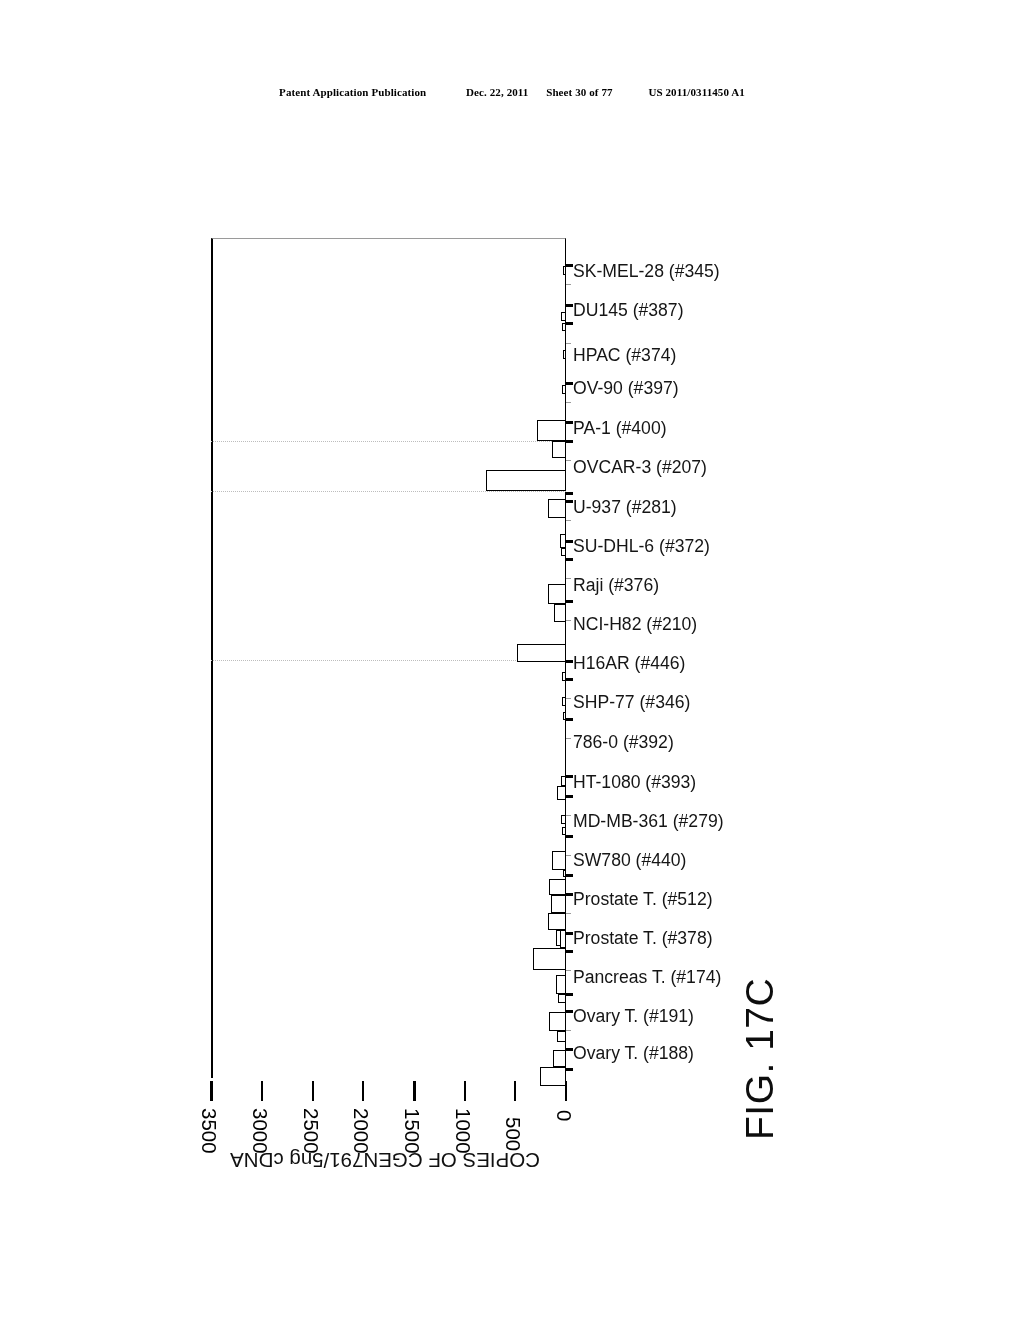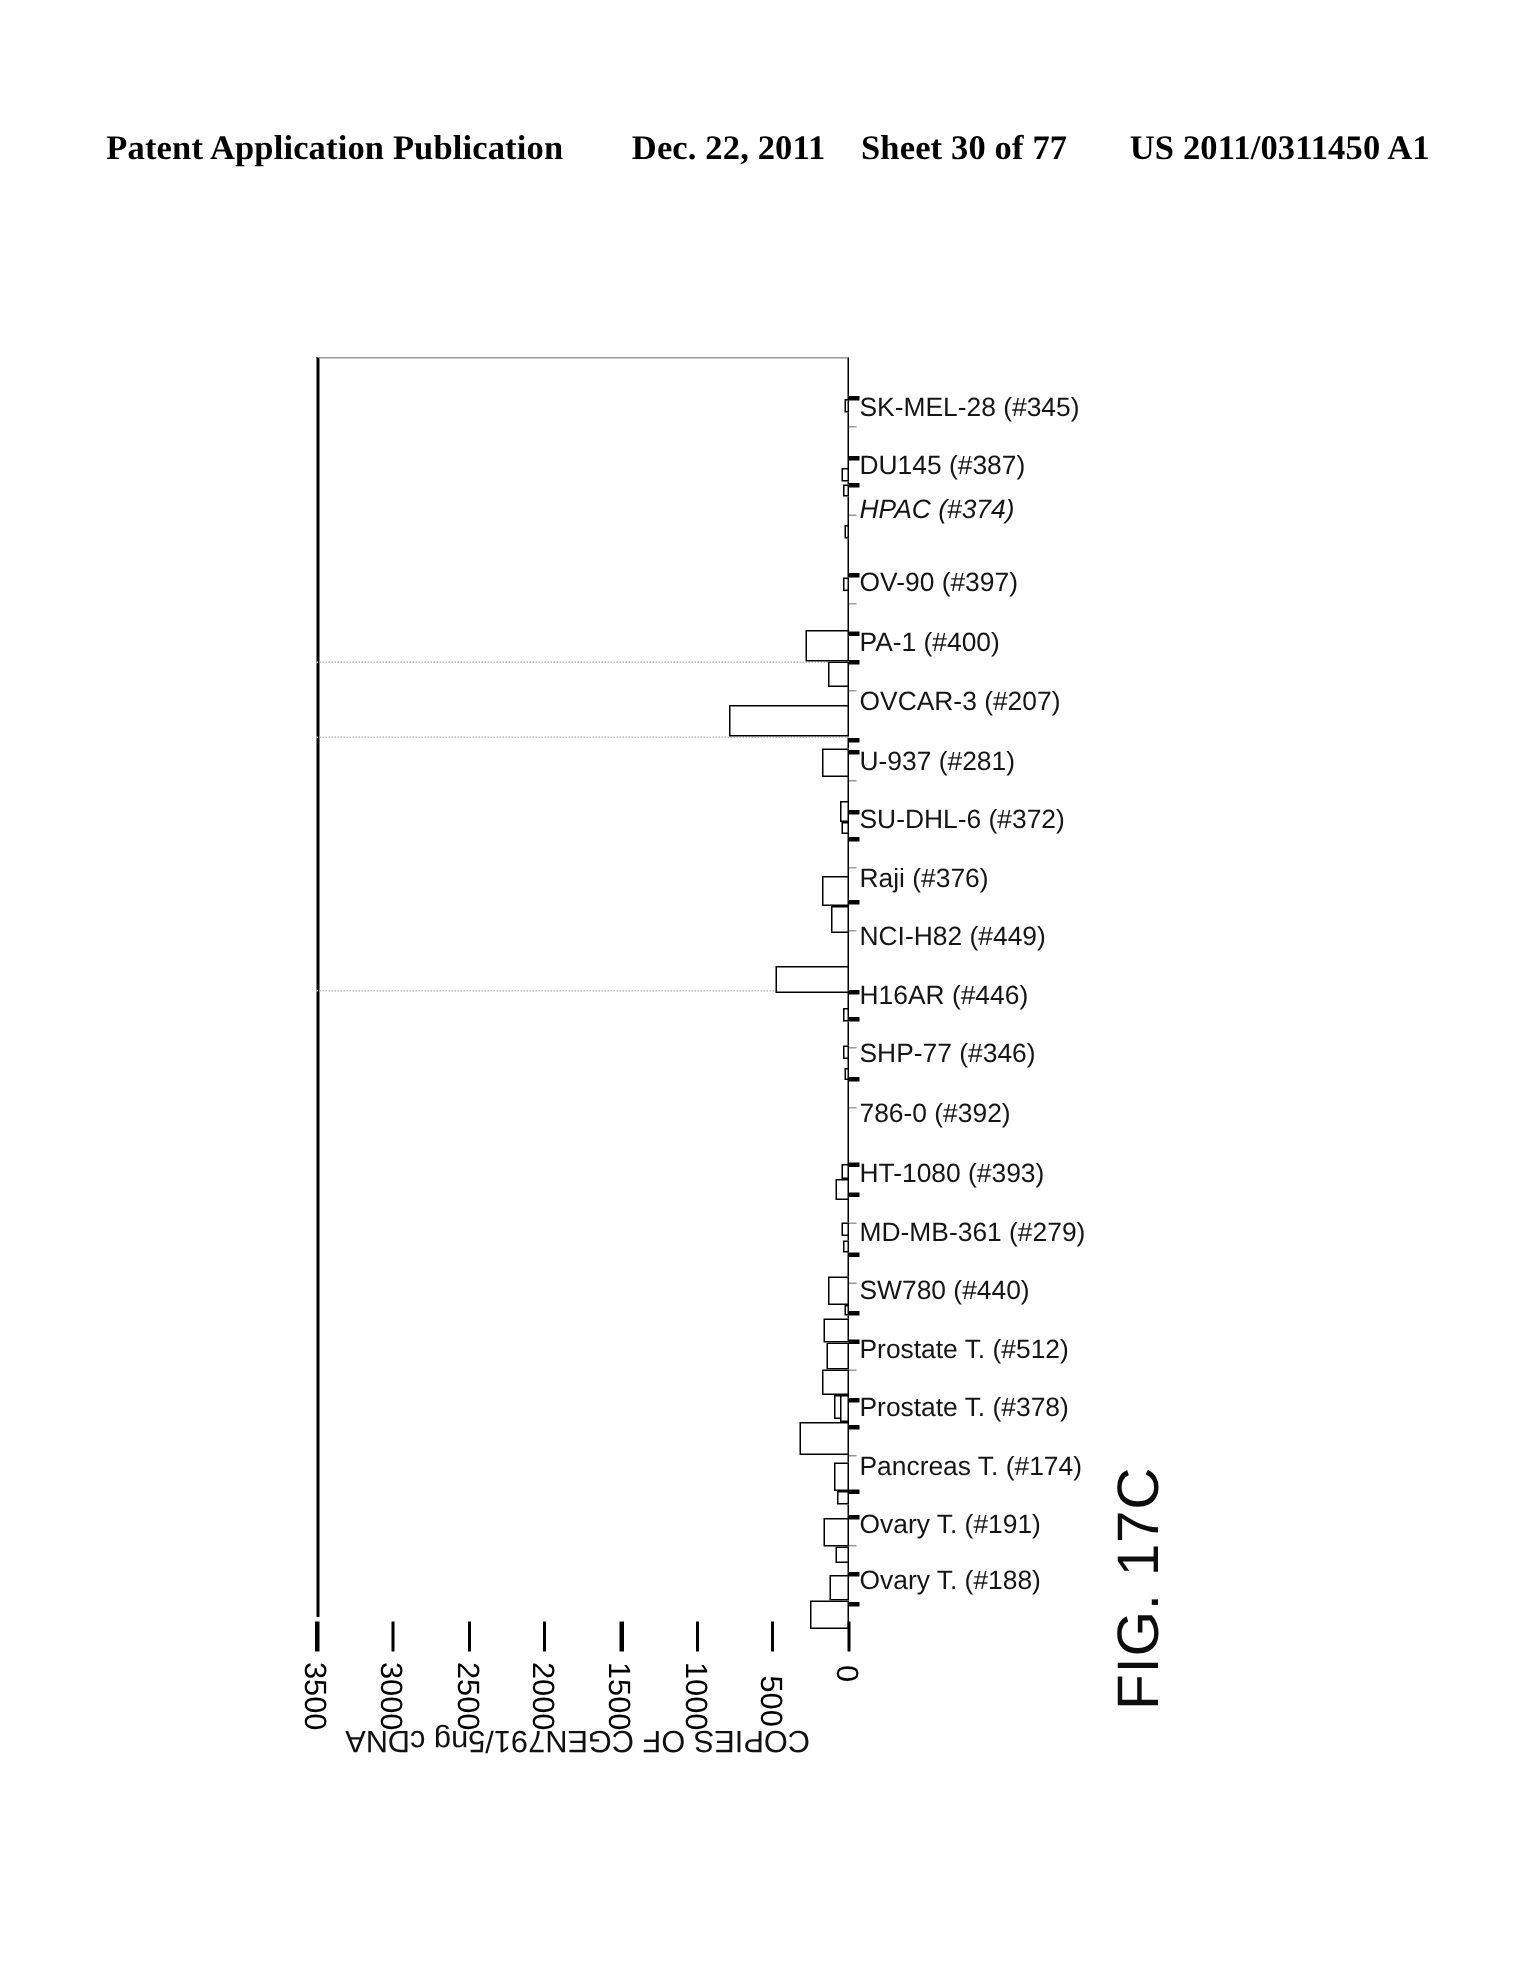--- a/index.html
+++ b/index.html
@@ -18,21 +18,21 @@
 
   
   #patent-header {
     position: absolute;
     top: 86px;
     left: 0;
     width: 1024px;
     text-align: center;
     font-family: "Liberation Serif", serif;
     font-weight: bold;
-    font-size: 23px;
+    font-size: 11px;
     letter-spacing: 0.1px;
     white-space: nowrap;
   }
   #patent-header .seg { display: inline-block; }
   .gap-wide { display: inline-block; width: 34px; }
   .gap-mid  { display: inline-block; width: 12px; }
   .gap-wide2{ display: inline-block; width: 30px; }
 
   
   #figure {
@@ -258,28 +258,28 @@
     <div class="cat-tick" style="top:993px;"></div>
     <div class="cat-tick" style="top:1010px;"></div>
     <div class="cat-tick minor" style="top:1030px;"></div>
     <div class="cat-tick" style="top:1048px;"></div>
     <div class="cat-tick" style="top:1068px;"></div>
   </div>
 
   <div id="cat-labels">
     <div class="cat-label" style="top:263px;">SK-MEL-28 (#345)</div>
     <div class="cat-label" style="top:302px;">DU145 (#387)</div>
-    <div class="cat-label" style="top:331px;font-style:italic;">HPAC (#374)</div>
+    <div class="cat-label" style="top:347px;">HPAC (#374)</div>
     <div class="cat-label" style="top:380px;text-align:center;">OV-90 (#397)</div>
     <div class="cat-label" style="top:420px;">PA-1 (#400)</div>
     <div class="cat-label" style="top:459px;">OVCAR-3 (#207)</div>
     <div class="cat-label" style="top:499px;">U-937 (#281)</div>
     <div class="cat-label" style="top:538px;">SU-DHL-6 (#372)</div>
     <div class="cat-label" style="top:577px;">Raji (#376)</div>
-    <div class="cat-label" style="top:616px;">NCI-H82 (#449)</div>
+    <div class="cat-label" style="top:616px;">NCI-H82 (#210)</div>
     <div class="cat-label" style="top:655px;">H16AR (#446)</div>
     <div class="cat-label" style="top:694px;">SHP-77 (#346)</div>
     <div class="cat-label" style="top:734px;">786-0 (#392)</div>
     <div class="cat-label" style="top:774px;">HT-1080 (#393)</div>
     <div class="cat-label" style="top:813px;">MD-MB-361 (#279)</div>
     <div class="cat-label" style="top:852px;">SW780 (#440)</div>
     <div class="cat-label" style="top:891px;">Prostate T. (#512)</div>
     <div class="cat-label" style="top:930px;">Prostate T. (#378)</div>
     <div class="cat-label" style="top:969px;">Pancreas T. (#174)</div>
     <div class="cat-label" style="top:1008px;">Ovary T. (#191)</div>

